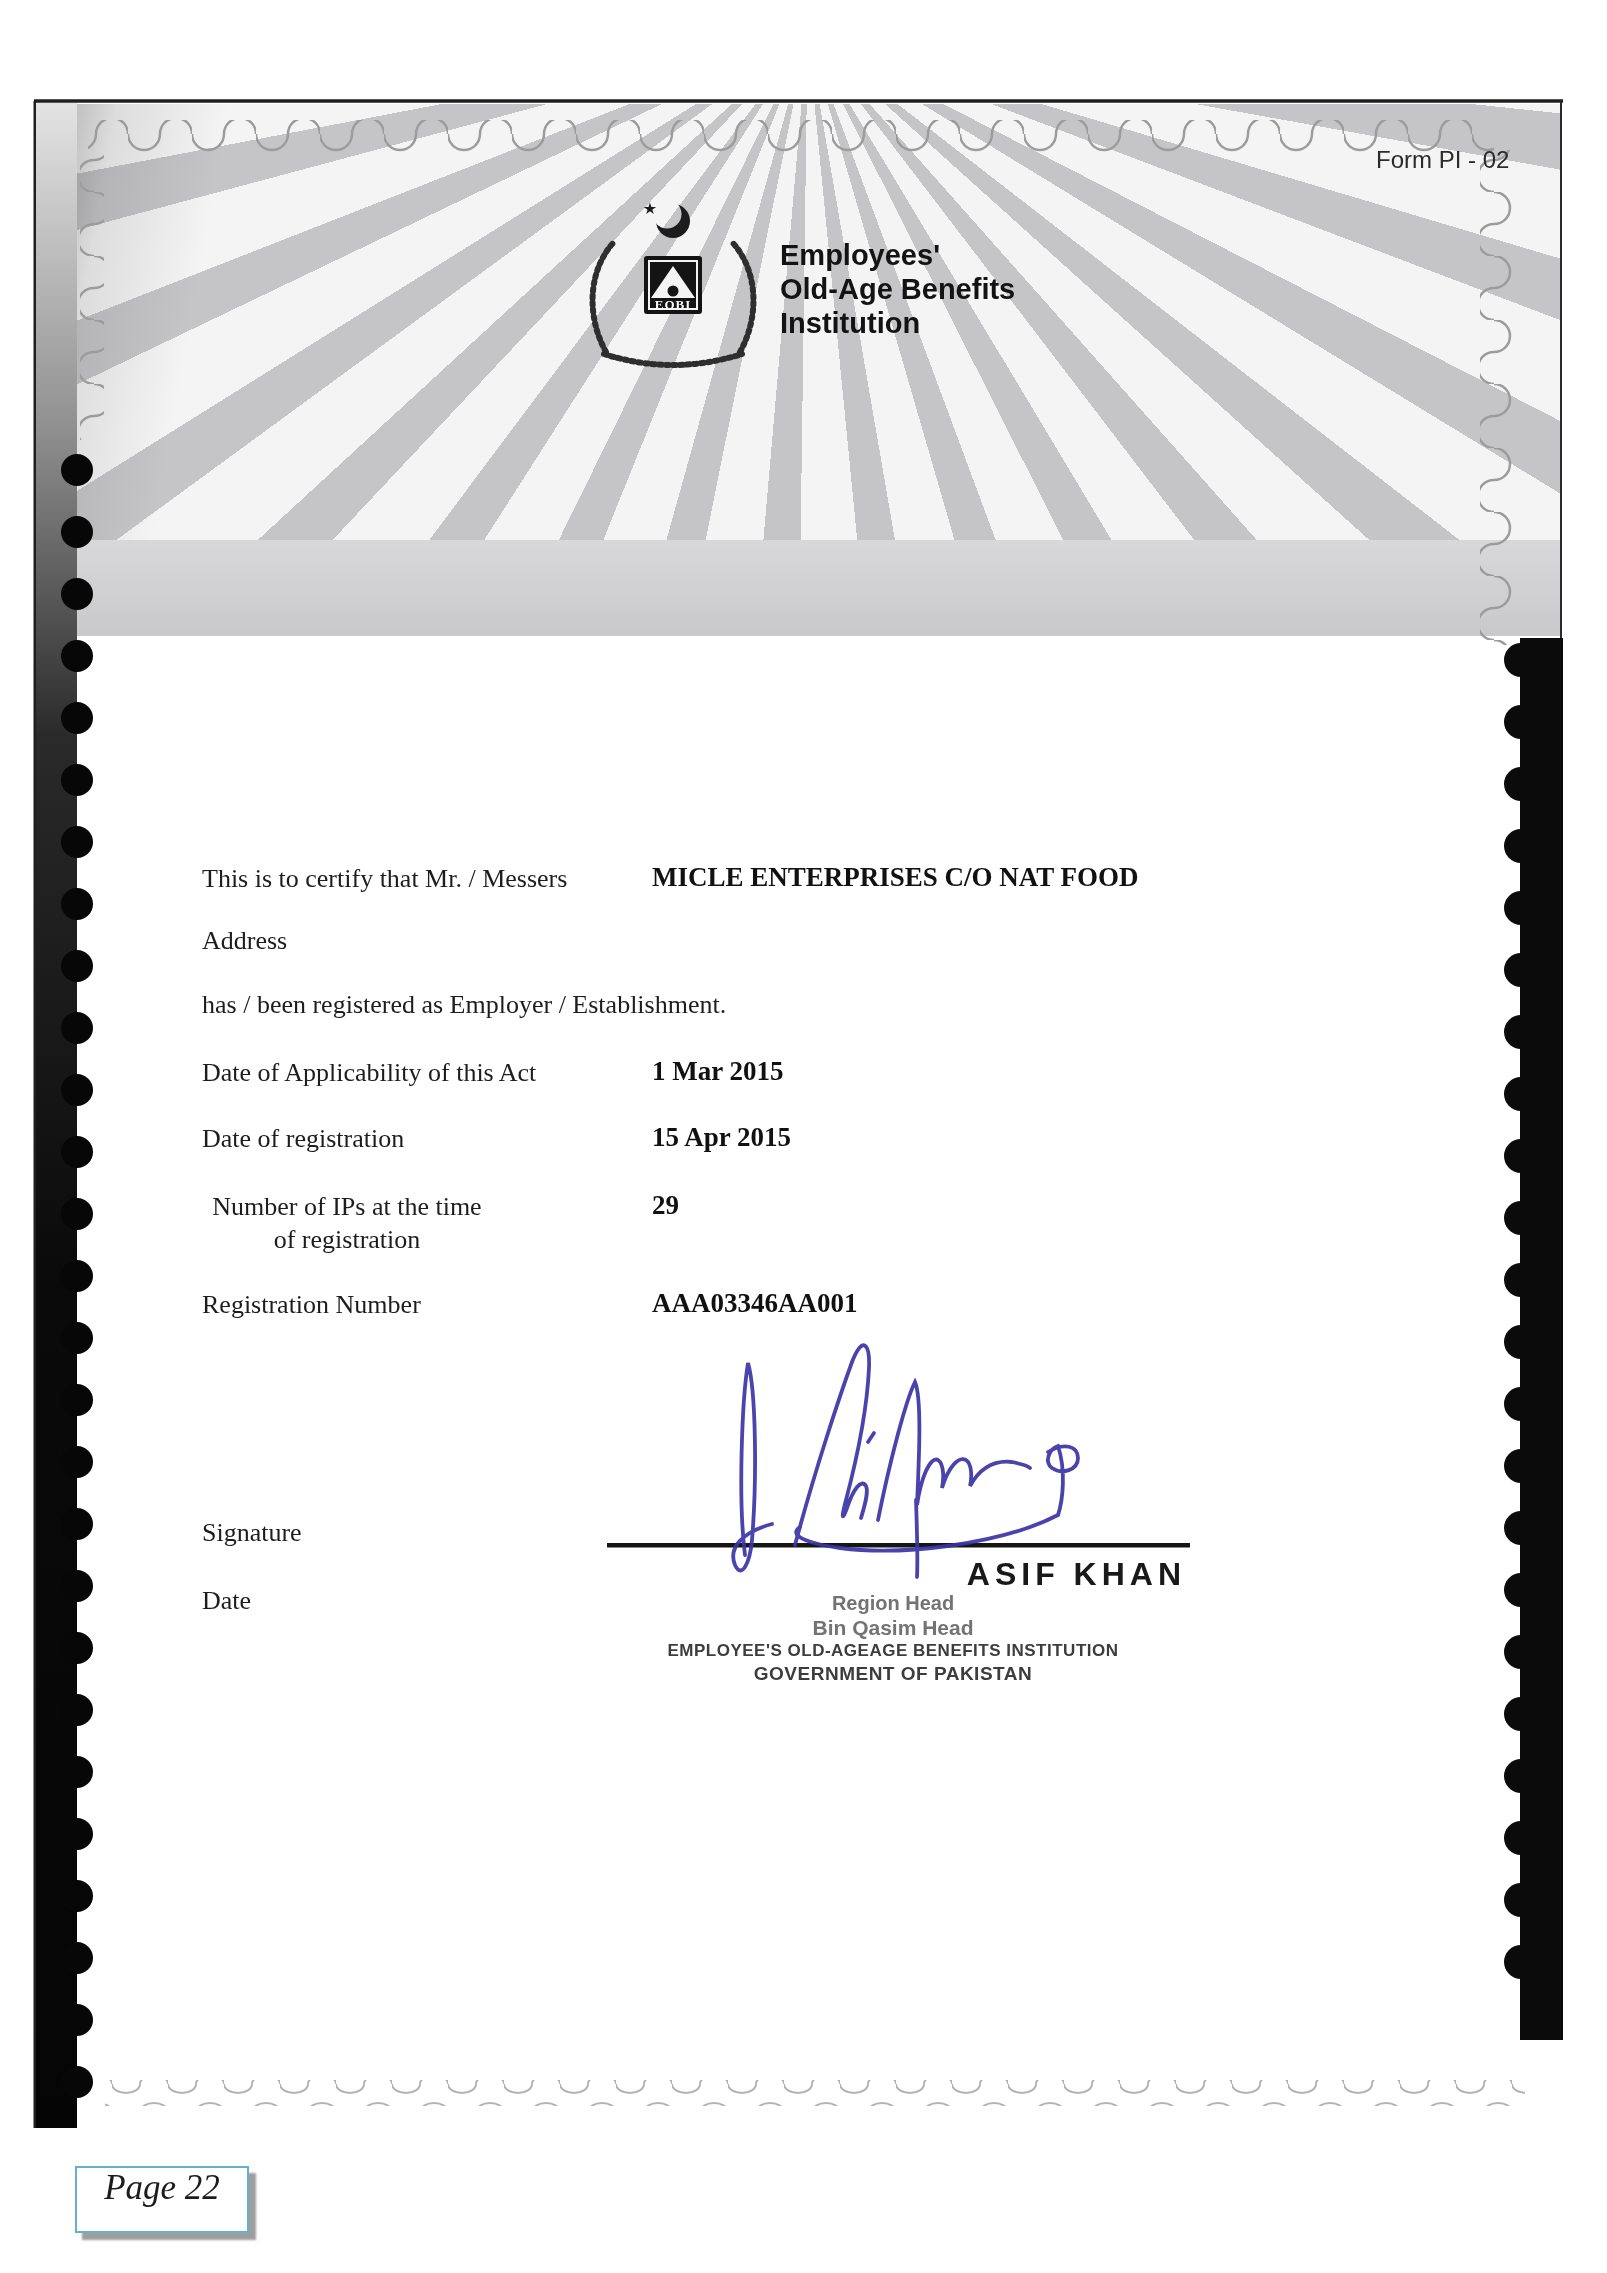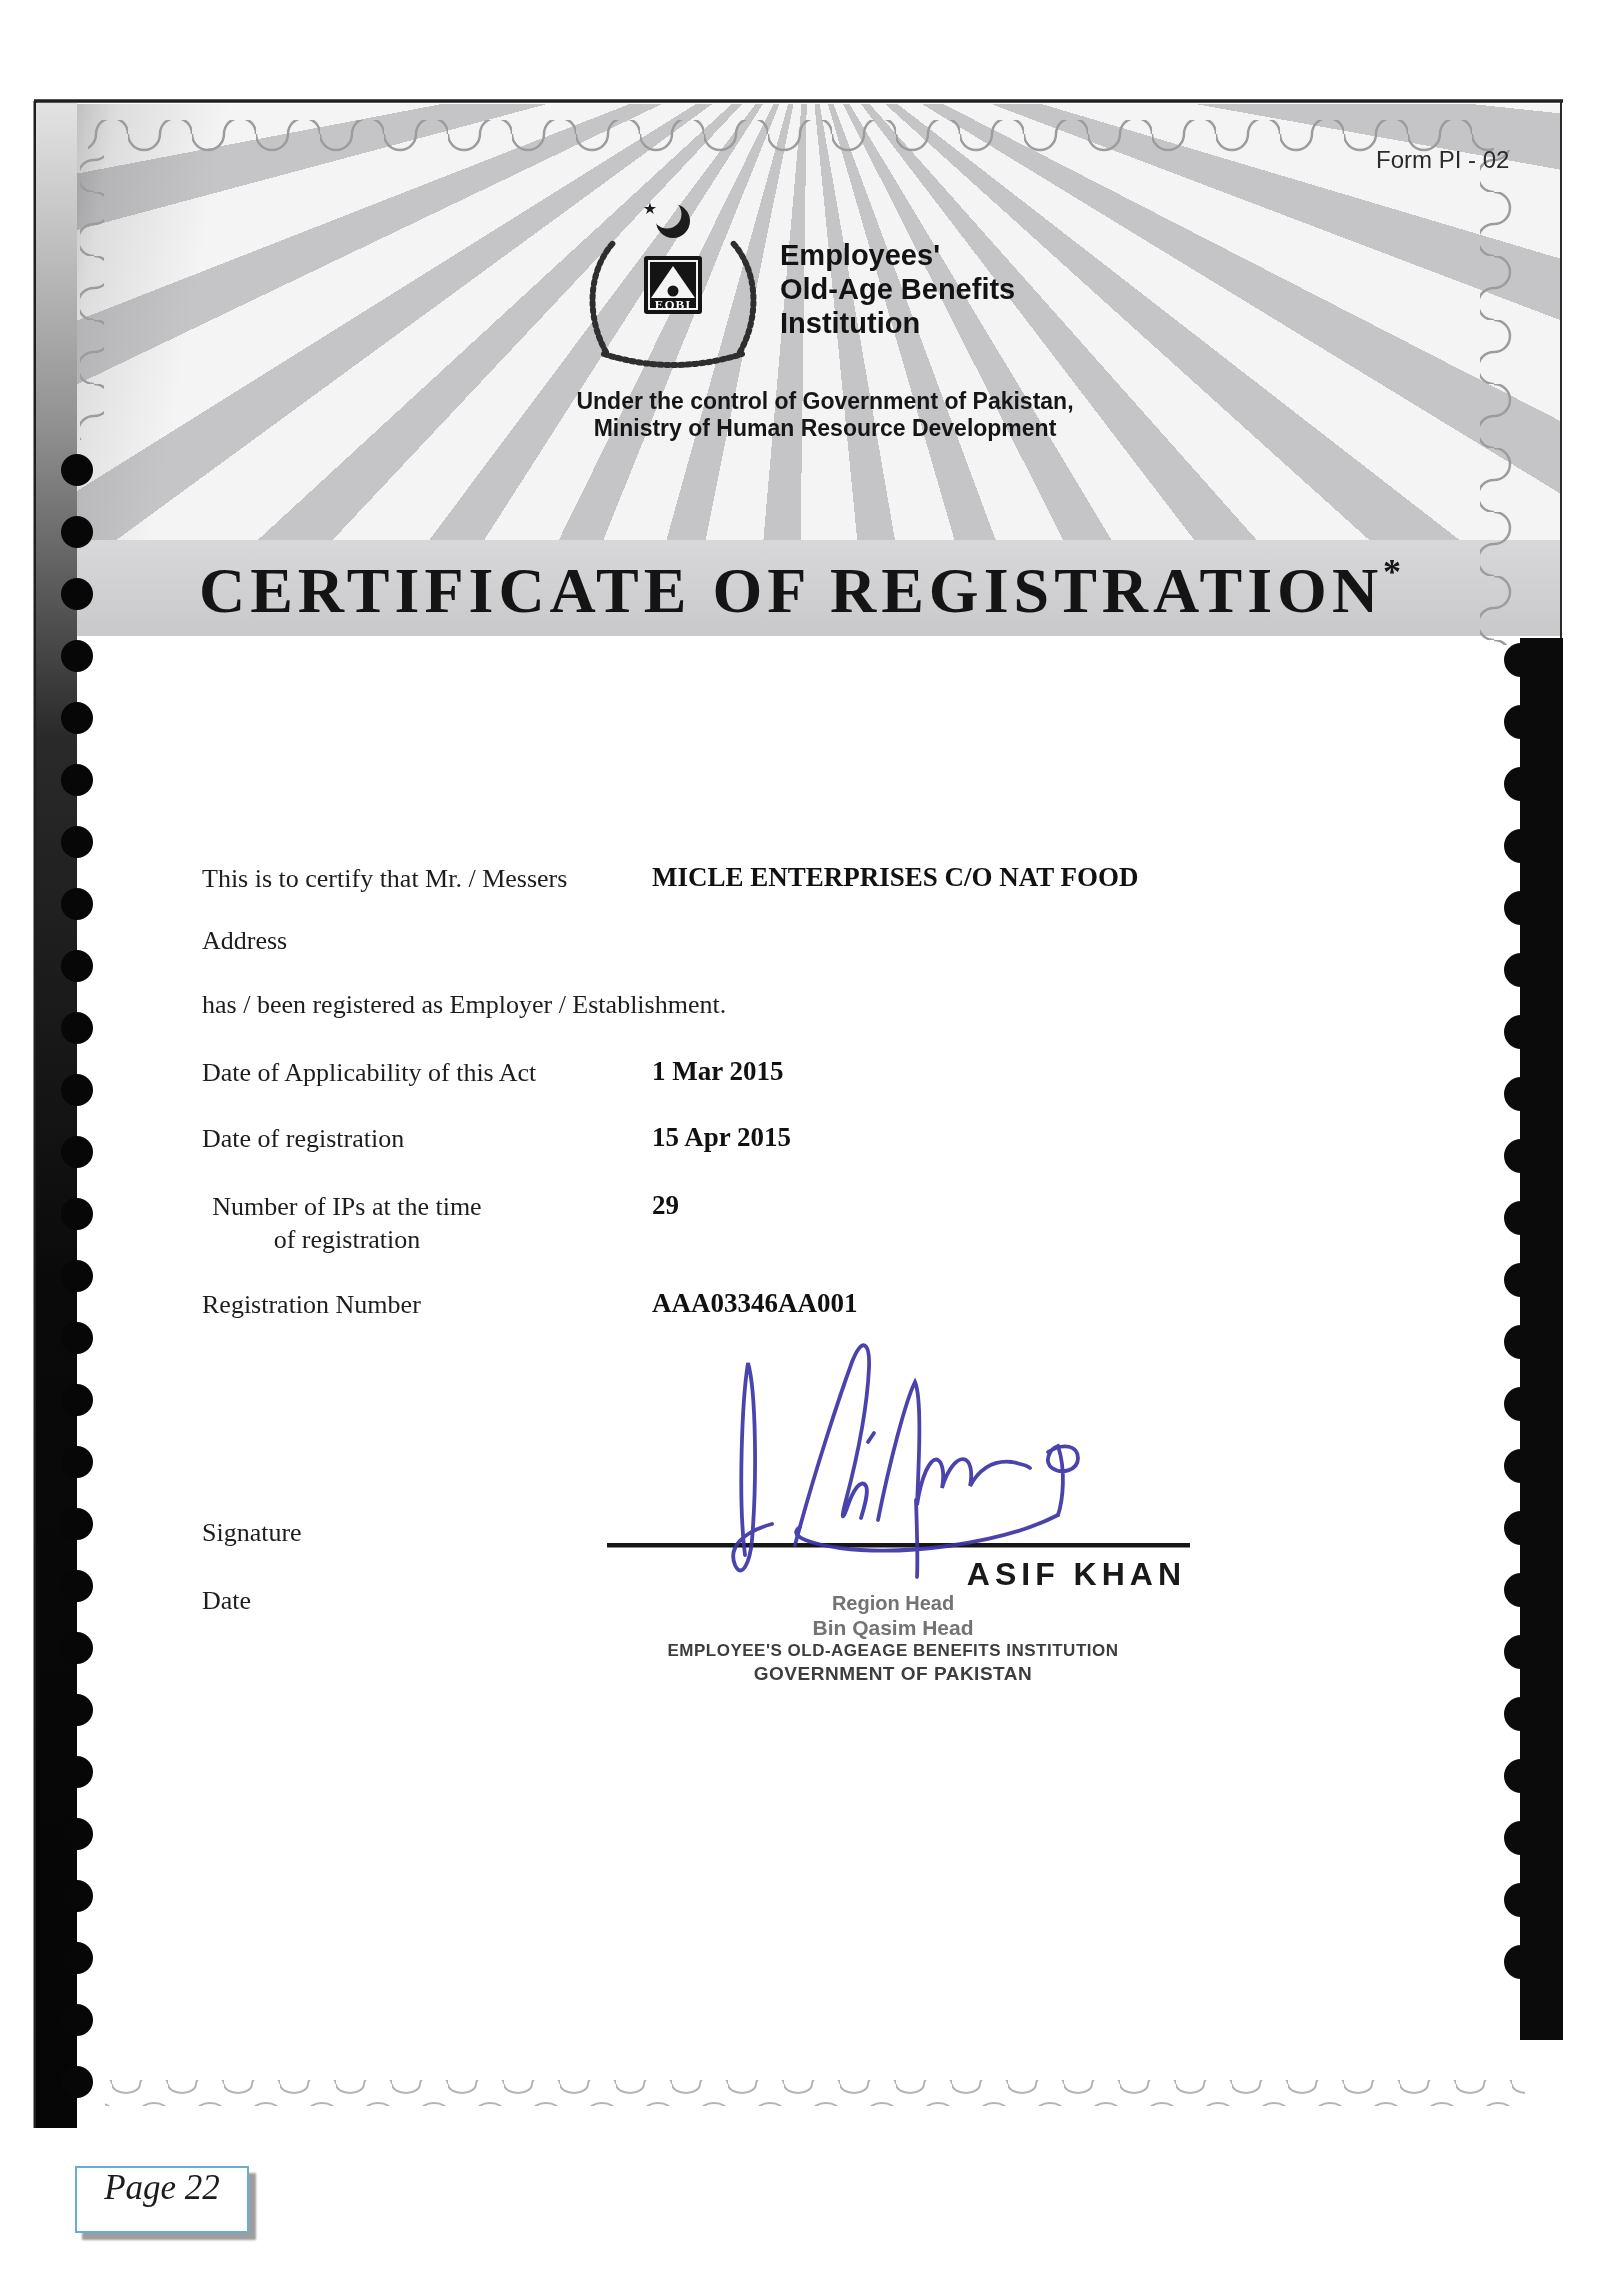--- a/index.html
+++ b/index.html
@@ -180,28 +180,21 @@
   </svg>
 
   <div class="abs form-no">Form PI - 02</div>
 
   <div class="abs org-name">
     <div>Employees'</div>
     <div>Old-Age Benefits</div>
     <div>Institution</div>
   </div>
 
-  <div class="abs control">
-    <div>Under the control of Government of Pakistan,</div>
-    <div>Ministry of Human Resource Development</div>
-  </div>
-
-  <div class="abs cert-title">
-    <span>CERTIFICATE OF REGISTRATION</span><sup>*</sup>
-  </div>
+
 
   <div class="abs lbl l-col" style="top:864px">This is to certify that Mr. / Messers</div>
   <div class="abs val v-col" style="top:862px">MICLE ENTERPRISES C/O NAT FOOD</div>
 
   <div class="abs lbl l-col" style="top:926px">Address</div>
 
   <div class="abs lbl l-col" style="top:990px">has / been registered as Employer / Establishment.</div>
 
   <div class="abs lbl l-col" style="top:1058px">Date of Applicability of this Act</div>
   <div class="abs val v-col" style="top:1056px">1 Mar 2015</div>

